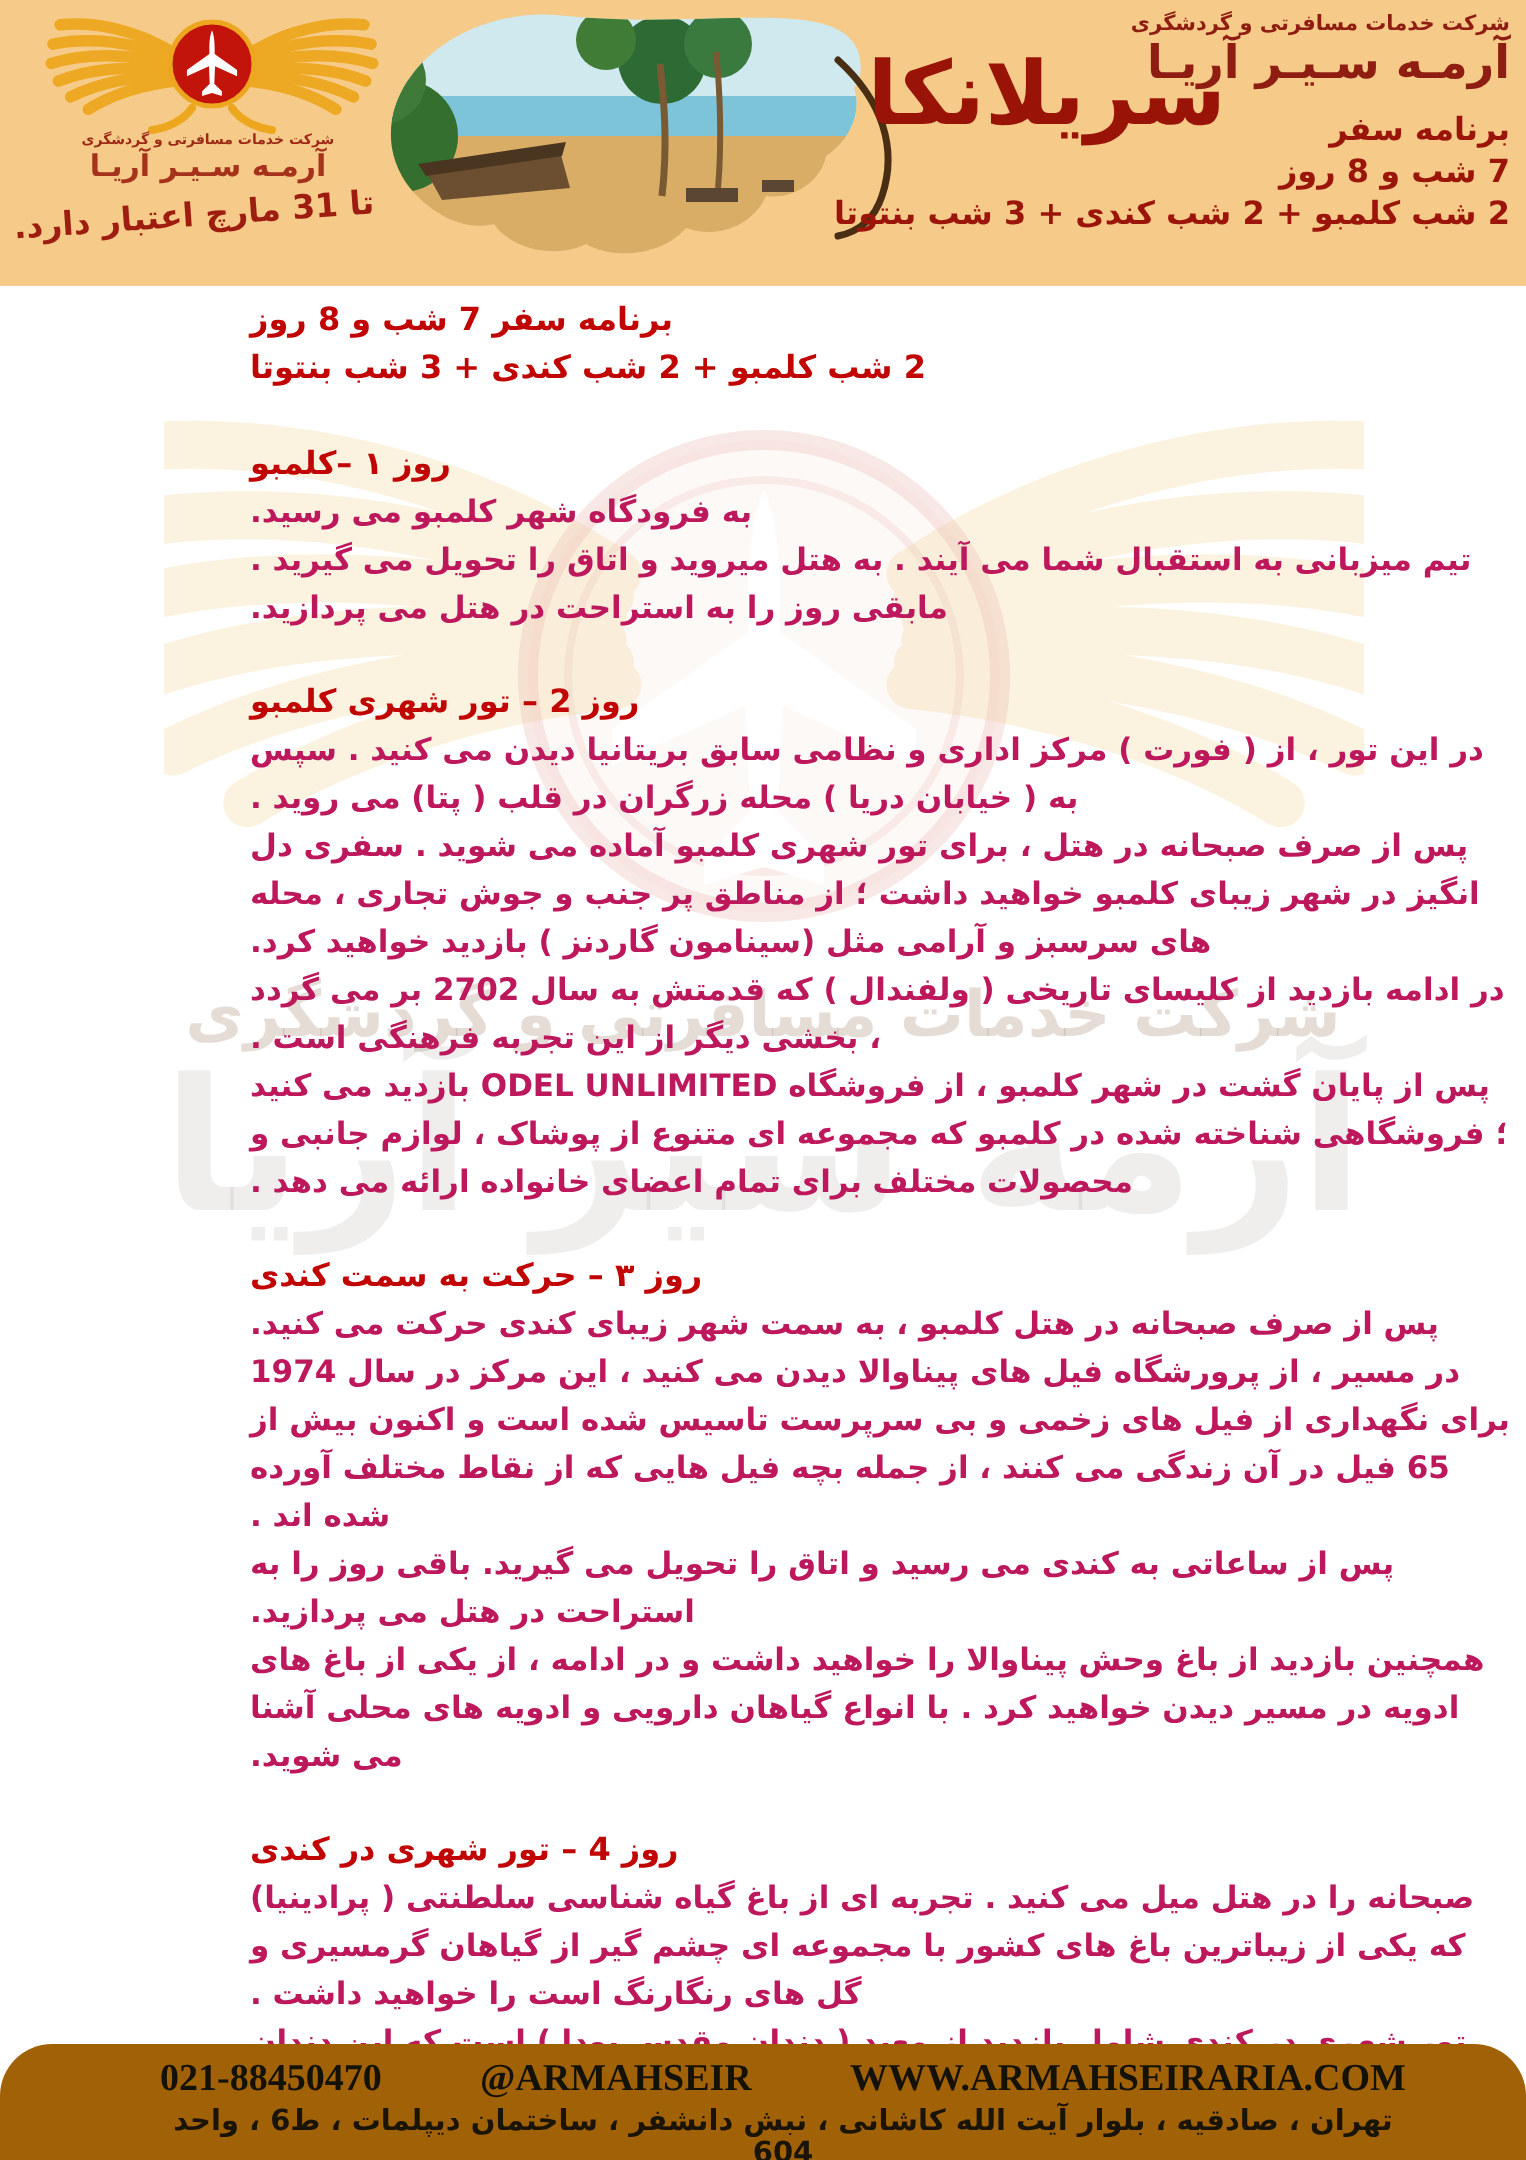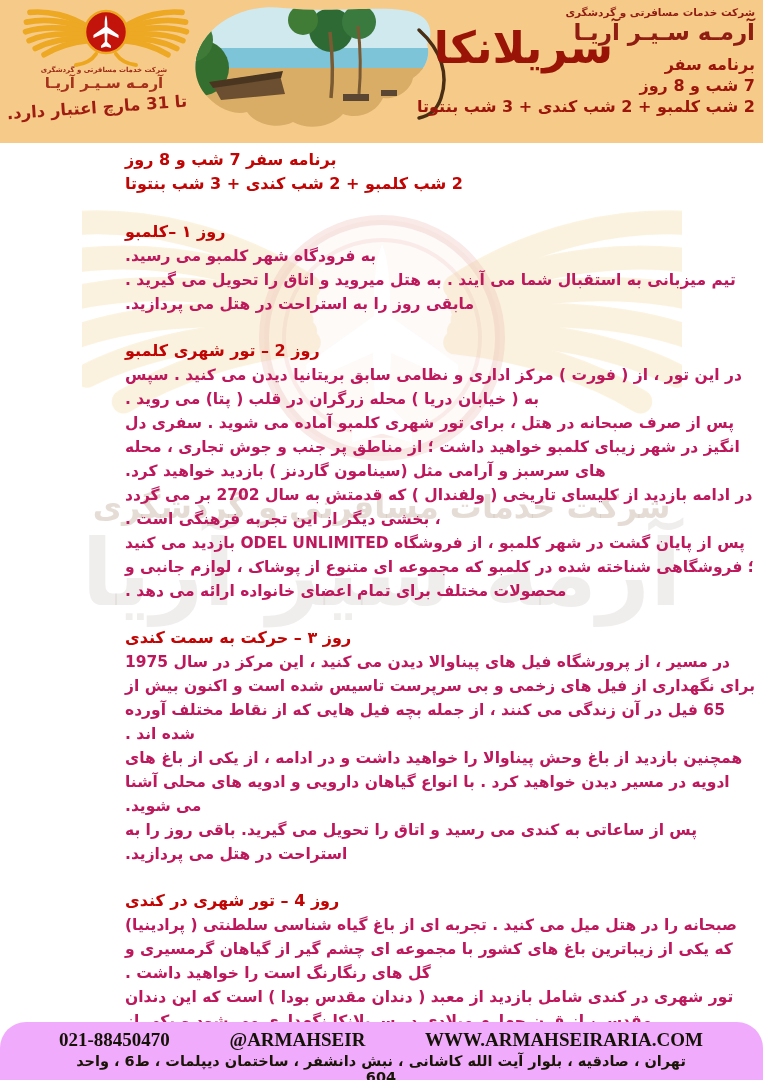--- a/index.html
+++ b/index.html
@@ -50,22 +50,22 @@
   .intro{margin-bottom:24px;}
   .intro-line{font-size:16px;line-height:24px;font-weight:bold;color:#c00504;margin:0;}
   .day-section{margin-bottom:23px;position:relative;}
   .day-heading{font-size:16px;line-height:24px;font-weight:bold;color:#c00504;margin:0;}
   .day-section p{
     margin:0;font-size:15.5px;line-height:24px;font-weight:bold;color:#be185d;
   }
   
   .footer{
     position:absolute;bottom:0;left:0;width:763px;height:58px;
-    background:#f0abfc;border-radius:26px 26px 0 0;
-    padding:7px 60px 0 59px;
+    background:#a16207;border-radius:26px 26px 0 0;
+    padding:7px 60px 0 80px;
   }
   .footer-row1{
     display:flex;justify-content:space-between;align-items:baseline;
     font-family:"Liberation Serif","DejaVu Serif",serif;
     font-weight:bold;font-size:19px;color:#141106;
   }
   .footer-row2{
     text-align:center;direction:rtl;font-size:14.5px;font-weight:bold;color:#191406;
     margin-top:2px;
   }
@@ -174,23 +174,24 @@
     <section class="day-section">
       <h2 class="day-heading">روز 2 – تور شهری کلمبو</h2>
       <p>در این تور ، از ( فورت ) مرکز اداری و نظامی سابق بریتانیا دیدن می کنید . سپس به ( خیابان دریا ) محله زرگران در قلب ( پتا) می روید .</p>
       <p>پس از صرف صبحانه در هتل ، برای تور شهری کلمبو آماده می شوید . سفری دل انگیز در شهر زیبای کلمبو خواهید داشت ؛ از مناطق پر جنب و جوش تجاری ، محله های سرسبز و آرامی مثل (سینامون گاردنز ) بازدید خواهید کرد.</p>
       <p>در ادامه بازدید از کلیسای تاریخی ( ولفندال ) که قدمتش به سال 2702 بر می گردد ، بخشی دیگر از این تجربه فرهنگی است .</p>
       <p>پس از پایان گشت در شهر کلمبو ، از فروشگاه ODEL UNLIMITED بازدید می کنید ؛ فروشگاهی شناخته شده در کلمبو که مجموعه ای متنوع از پوشاک ، لوازم جانبی و محصولات مختلف برای تمام اعضای خانواده ارائه می دهد .</p>
     </section>
 
     <section class="day-section">
       <h2 class="day-heading">روز ۳ – حرکت به سمت کندی</h2>
-      <p>در مسیر ، از پرورشگاه فیل های پیناوالا دیدن می کنید ، این مرکز در سال 1975 برای نگهداری از فیل های زخمی و بی سرپرست تاسیس شده است و اکنون بیش از 65 فیل در آن زندگی می کنند ، از جمله بچه فیل هایی که از نقاط مختلف آورده شده اند .</p>
+      <p>پس از صرف صبحانه در هتل کلمبو ، به سمت شهر زیبای کندی حرکت می کنید.</p>
+      <p>در مسیر ، از پرورشگاه فیل های پیناوالا دیدن می کنید ، این مرکز در سال 1974 برای نگهداری از فیل های زخمی و بی سرپرست تاسیس شده است و اکنون بیش از 65 فیل در آن زندگی می کنند ، از جمله بچه فیل هایی که از نقاط مختلف آورده شده اند .</p>
+      <p>پس از ساعاتی به کندی می رسید و اتاق را تحویل می گیرید. باقی روز را به استراحت در هتل می پردازید.</p>
       <p>همچنین بازدید از باغ وحش پیناوالا را خواهید داشت و در ادامه ، از یکی از باغ های ادویه در مسیر دیدن خواهید کرد . با انواع گیاهان دارویی و ادویه های محلی آشنا می شوید.</p>
-      <p>پس از ساعاتی به کندی می رسید و اتاق را تحویل می گیرید. باقی روز را به استراحت در هتل می پردازید.</p>
     </section>
 
     <section class="day-section">
       <h2 class="day-heading">روز 4 – تور شهری در کندی</h2>
       <p>صبحانه را در هتل میل می کنید . تجربه ای از باغ گیاه شناسی سلطنتی ( پرادینیا) که یکی از زیباترین باغ های کشور با مجموعه ای چشم گیر از گیاهان گرمسیری و گل های رنگارنگ است را خواهید داشت .</p>
       <p>تور شهری در کندی شامل بازدید از معبد ( دندان مقدس بودا ) است که این دندان مقدس ، از قرن چهارم میلادی در سریلانکا نگهداری می شود و یکی از ارزشمندترین نماد های معنوی در جهان بودایی به شمار میرود. و همچنین از گالری سنگ های قیمتی دیدن خواهید کرد . در پایان روز به تماشای برنامه ی فرهنگی رنگارنگ کندی ، با رقص ها و موسیقی سنتی می پردازید.</p>
     </section>
   </main>
 
   <footer class="footer">

